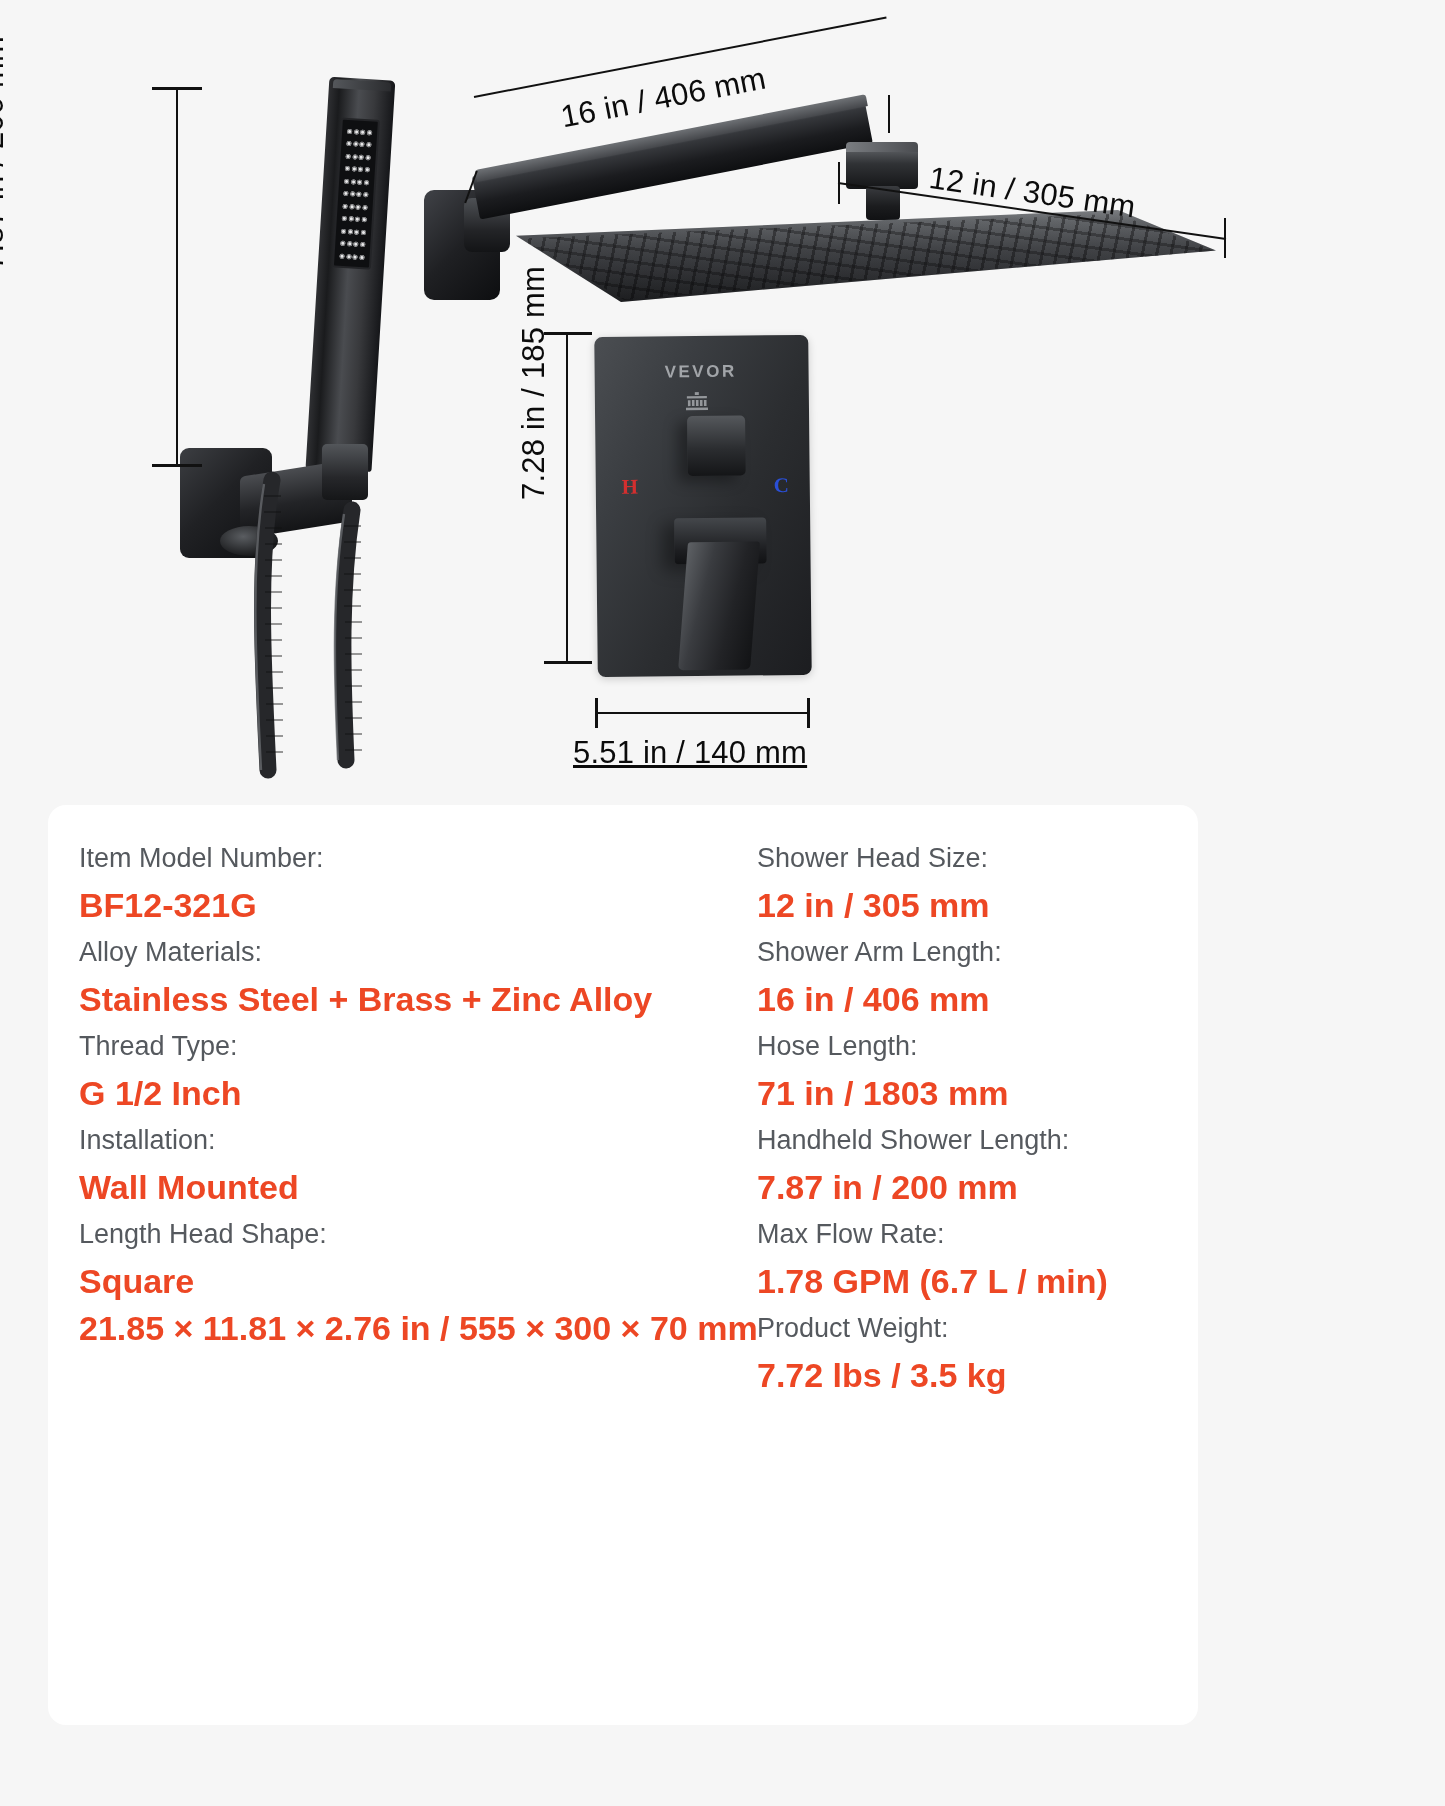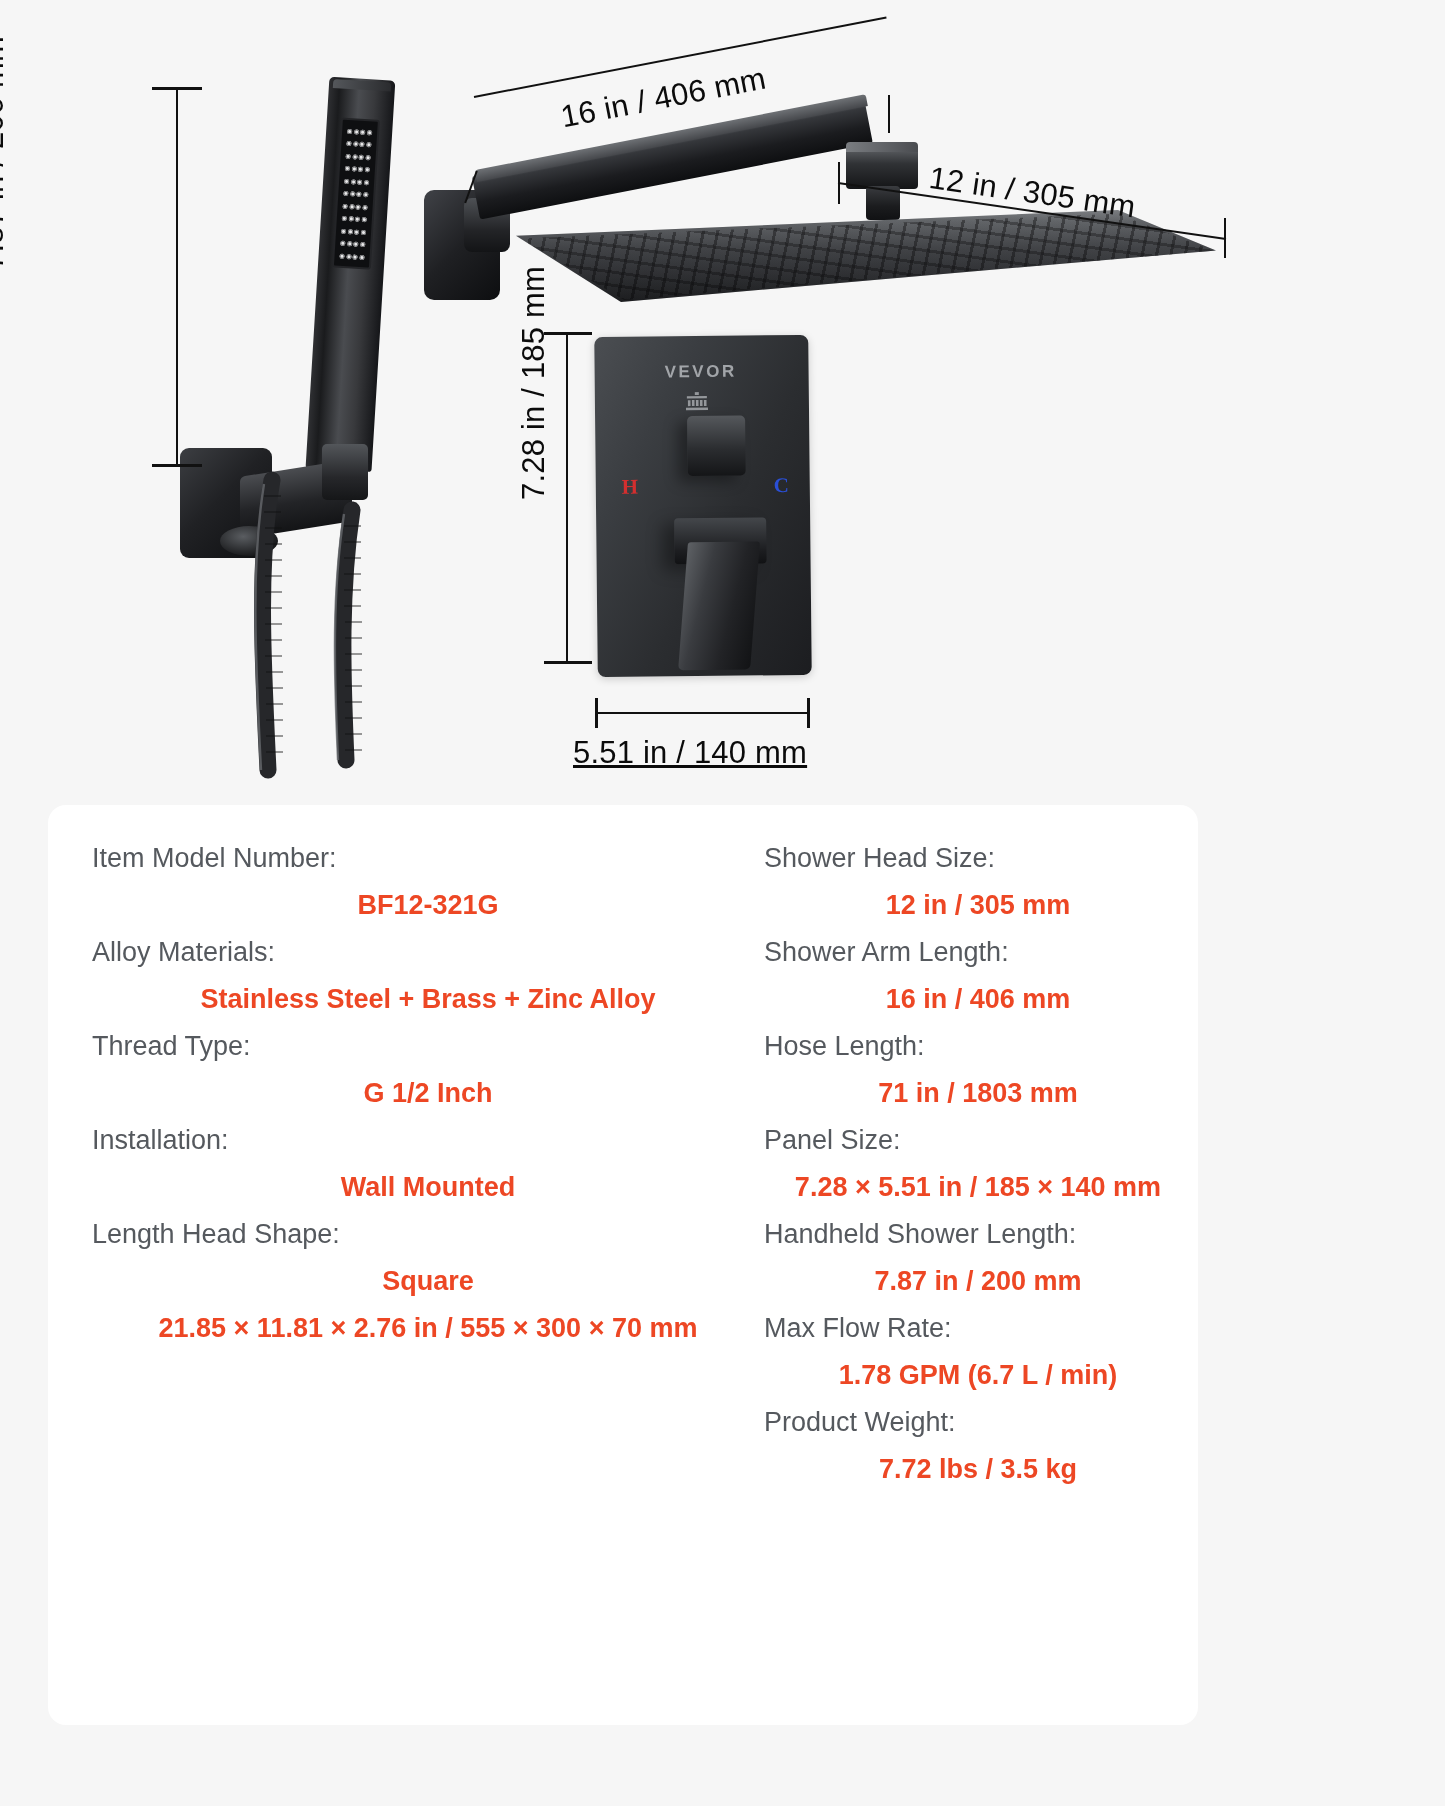--- a/index.html
+++ b/index.html
@@ -300,41 +300,40 @@
   
   #spec-card {
     position: absolute;
     left: 48px; top: 805px;
     width: 1150px; height: 920px;
     background: #fff;
     border-radius: 18px;
   }
   #spec-grid {
     position: absolute;
-    left: 44px; top: 30px;
+    left: 31px; top: 30px;
     width: 1100px;
     display: grid;
     grid-template-columns: 672px 1fr;
-    column-gap: 0;
+    column-gap: 6px;
   }
   .spec-col { display: flex; flex-direction: column; }
   .spec-row { margin-bottom: 0; }
   .spec-label {
     font-size: 27px;
     color: #55595e;
     line-height: 47px;
     white-space: nowrap;
   }
   .spec-value {
-    font-size: 27px;
+    font-size: 34px;
     font-weight: 700;
     color: #ed4724;
     line-height: 47px;
     white-space: nowrap;
-    text-align: center;
   }
 </style>
 </head>
 <body>
 
 <div id="page">
 
   <div id="diagram">
 
     <div id="wand">
@@ -506,24 +505,20 @@
           </div>
           <div class="spec-row">
             <div class="spec-label">Shower Arm Length:</div>
             <div class="spec-value">16 in / 406 mm</div>
           </div>
           <div class="spec-row">
             <div class="spec-label">Hose Length:</div>
             <div class="spec-value">71 in / 1803 mm</div>
           </div>
           <div class="spec-row">
-            <div class="spec-label">Panel Size:</div>
-            <div class="spec-value">7.28 × 5.51 in / 185 × 140 mm</div>
-          </div>
-          <div class="spec-row">
             <div class="spec-label">Handheld Shower Length:</div>
             <div class="spec-value">7.87 in / 200 mm</div>
           </div>
           <div class="spec-row">
             <div class="spec-label">Max Flow Rate:</div>
             <div class="spec-value">1.78 GPM (6.7 L / min)</div>
           </div>
           <div class="spec-row">
             <div class="spec-label">Product Weight:</div>
             <div class="spec-value">7.72 lbs / 3.5 kg</div>

